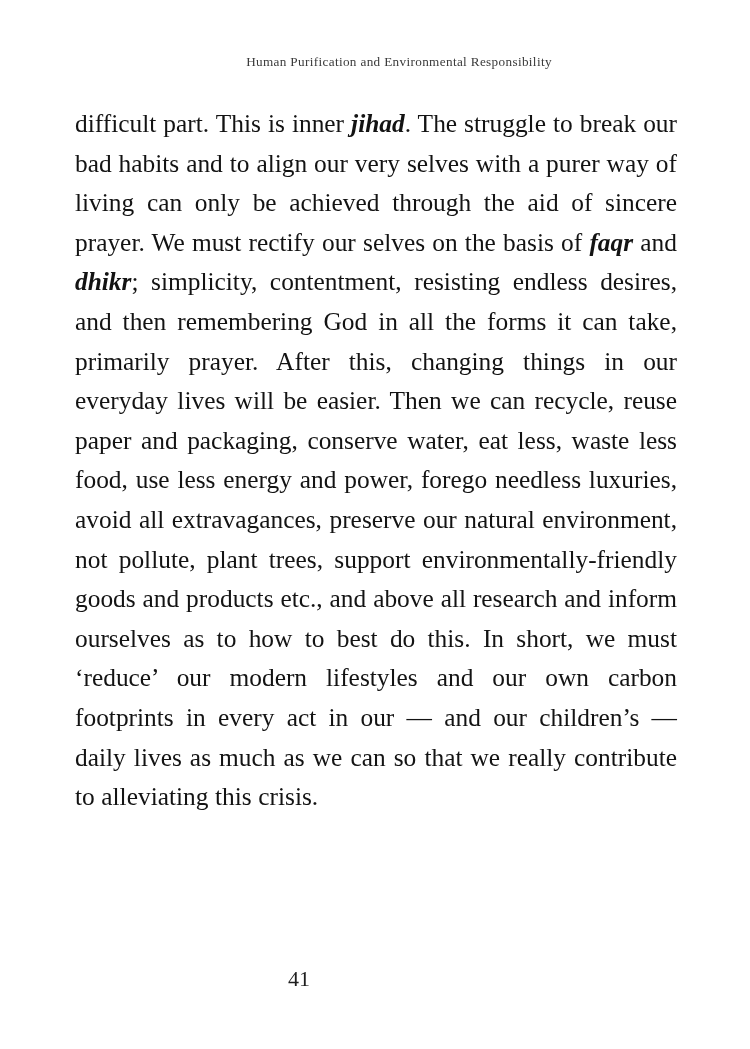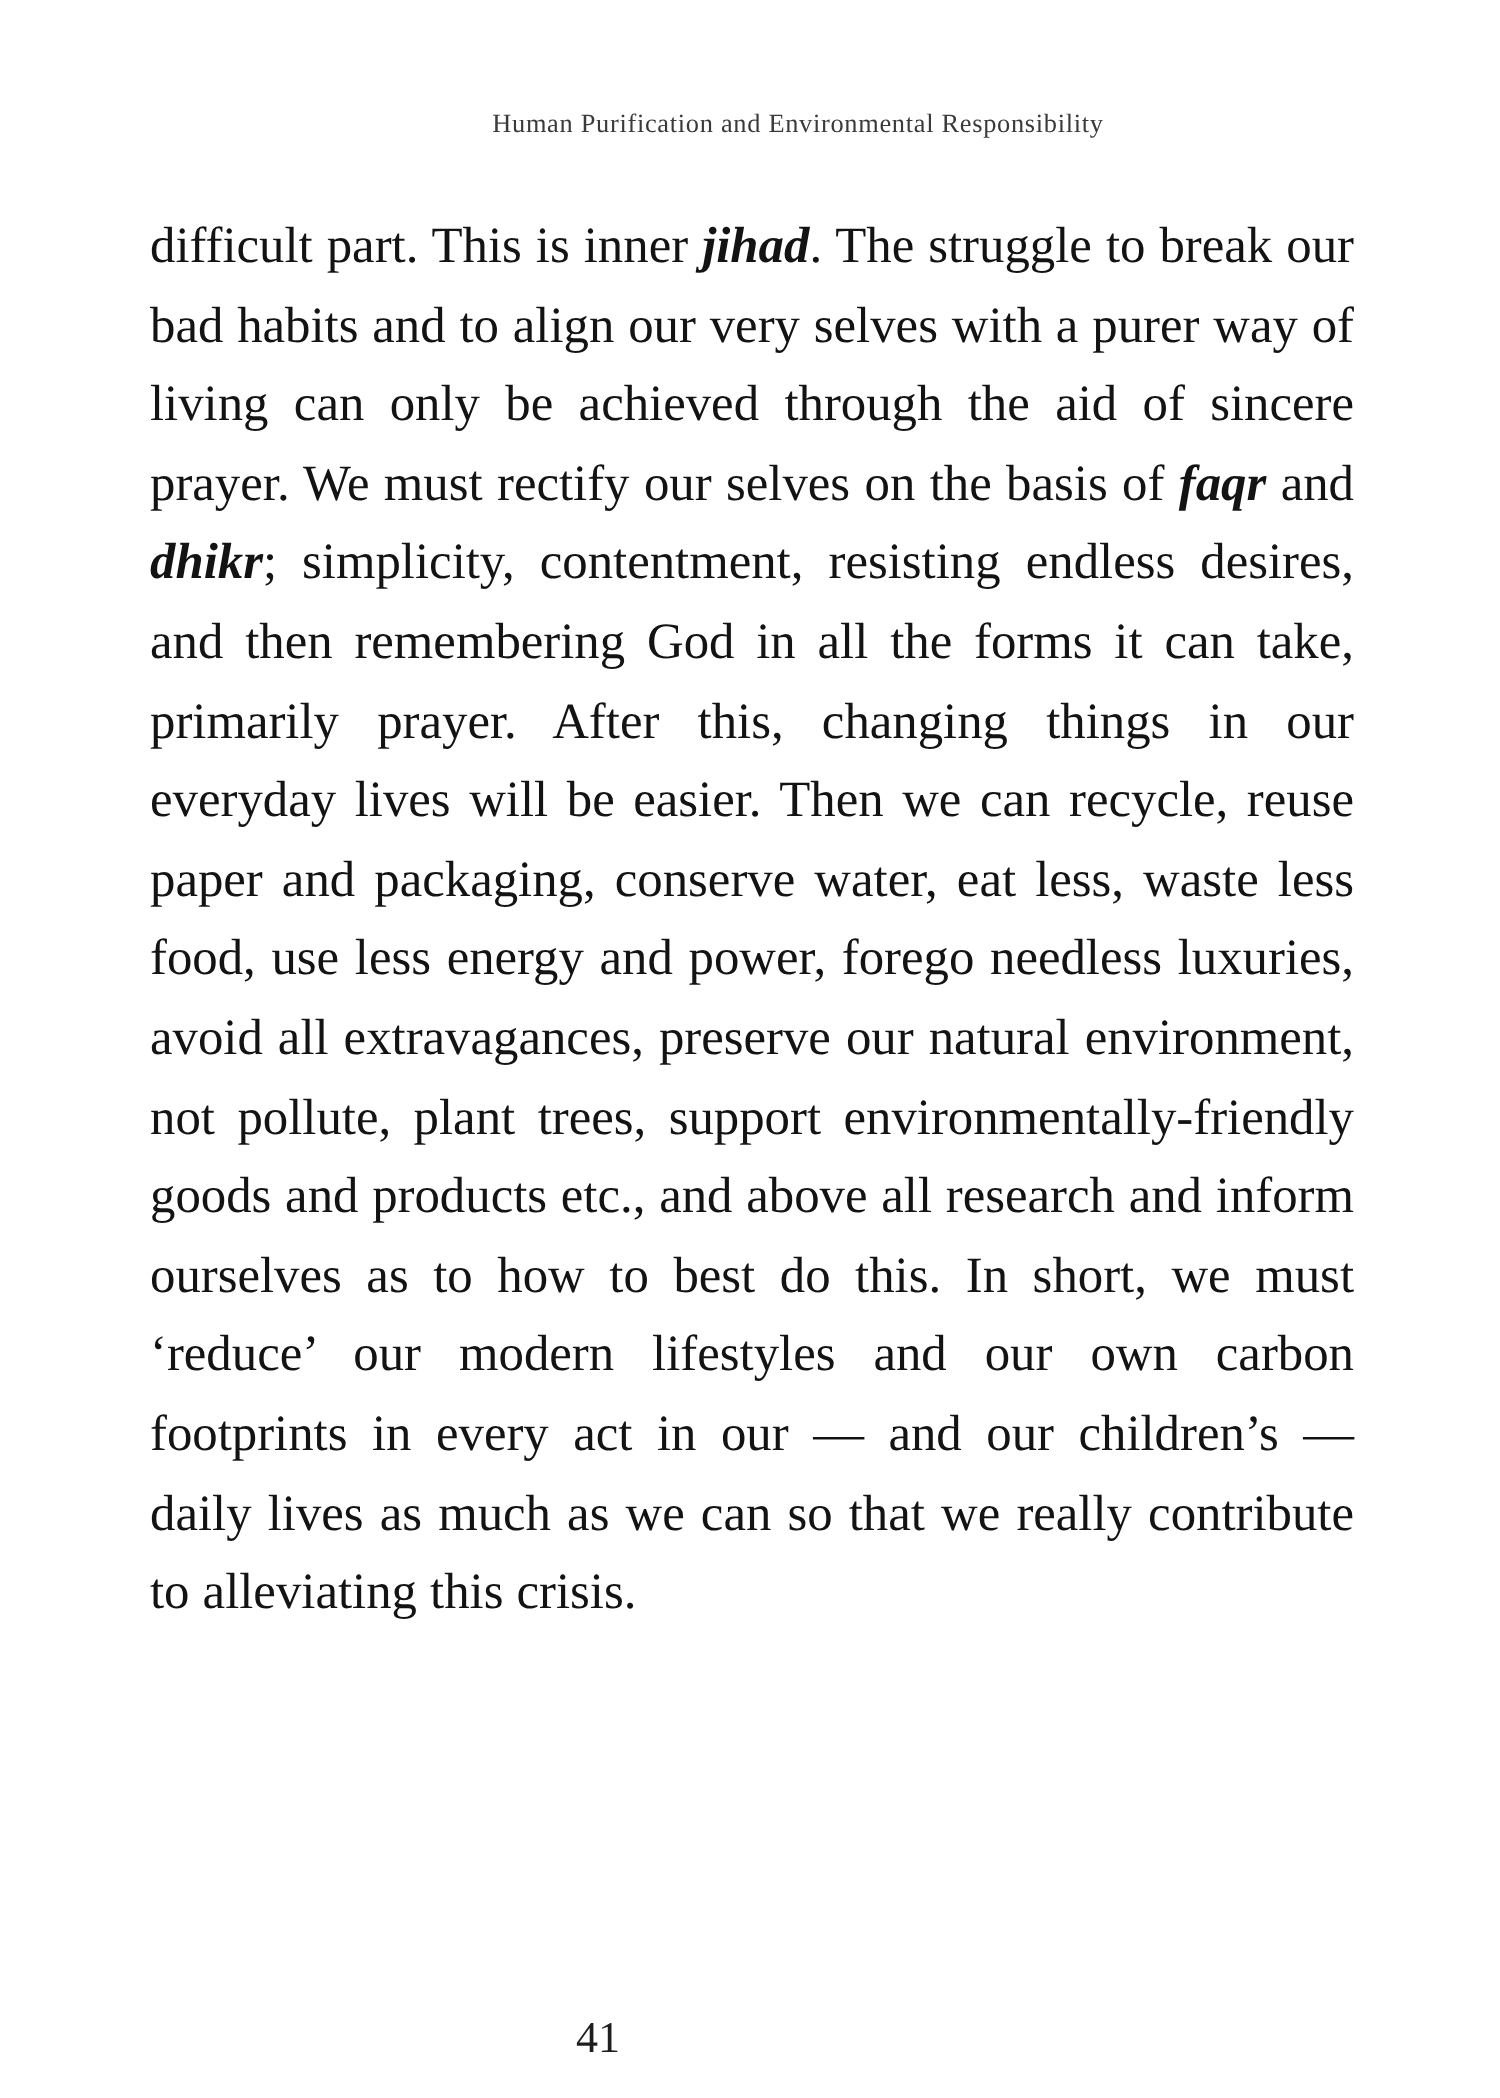--- a/index.html
+++ b/index.html
@@ -61,21 +61,21 @@
     text-align-last: left;
   }
   .term {
     font-style: italic;
     font-weight: bold;
   }
 
   
   .folio {
     position: absolute;
-    top: 1006px;
+    top: 966px;
     left: 0;
     width: 598px;
     text-align: center;
     font-family: "Liberation Serif", "DejaVu Serif", serif;
     font-size: 22px;
     line-height: 26px;
     color: #1e1e1e;
   }
 </style>
 </head>

